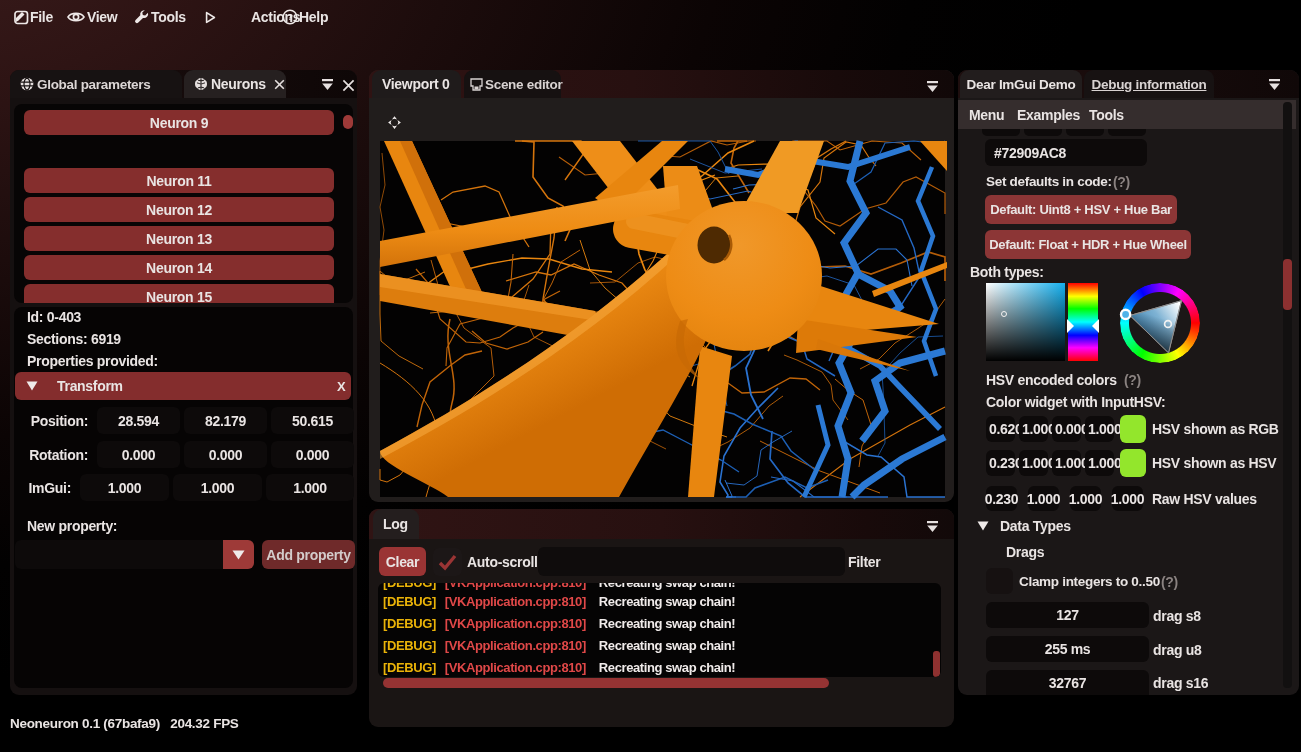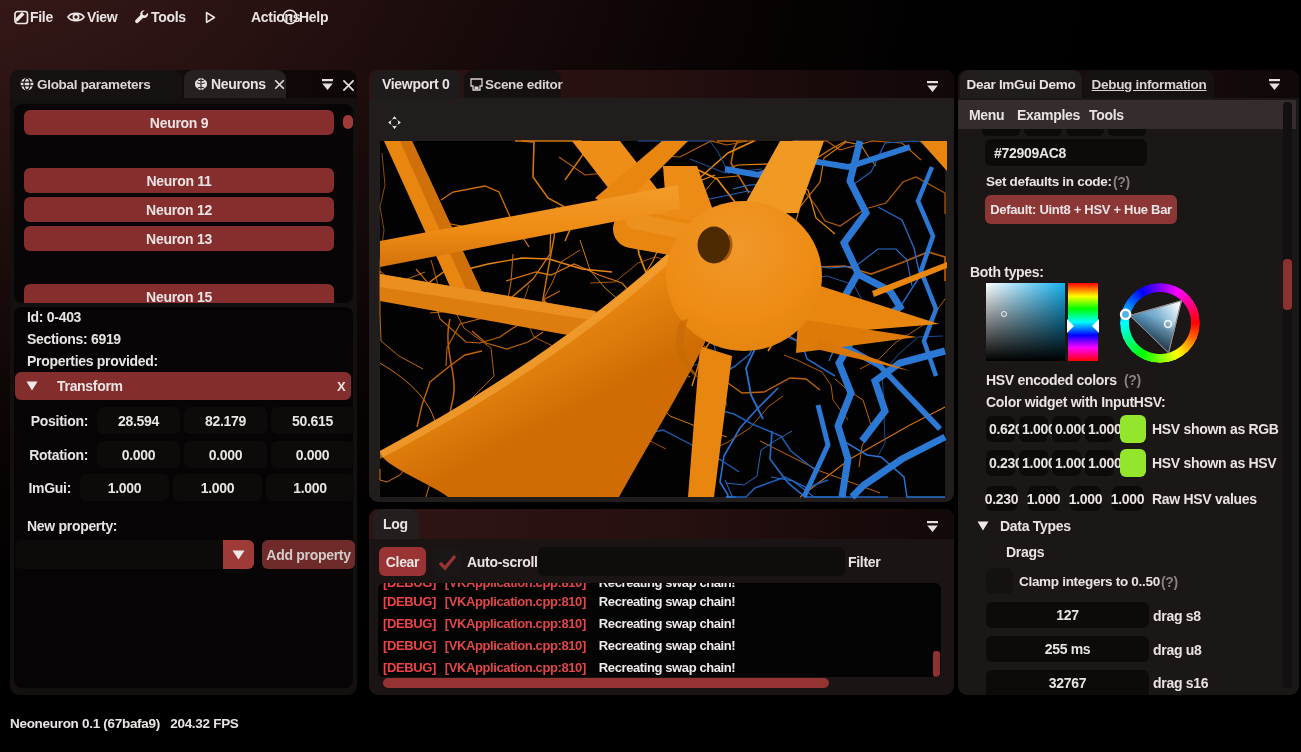--- a/index.html
+++ b/index.html
@@ -6,21 +6,21 @@
 #app{position:absolute;left:0;top:0;width:1301px;height:752px;
 background:radial-gradient(1150px 760px at -60px -80px,#3b1c1c 0%,#2e1414 22%,#1c0c0c 45%,#0b0404 68%,#020101 85%,#000 100%);}
 .abs{position:absolute;}
 .panel{position:absolute;border-radius:9px;}
 .tab{position:absolute;top:0;height:28px;border-radius:9px 9px 0 0;display:flex;align-items:center;padding:0 10px;font-size:14px;white-space:nowrap;}
 .fld{position:absolute;background:#0d0a0a;border-radius:6px;display:flex;align-items:center;justify-content:center;font-size:14px;}
 .lab{position:absolute;font-size:14px;display:flex;align-items:center;white-space:nowrap;}
 svg{position:absolute;overflow:visible;}
 .nbtn{position:absolute;left:10px;width:310px;height:25px;background:#852e2d;border-radius:6px;display:flex;align-items:center;justify-content:center;font-size:14px;}
 .logline{position:absolute;left:5px;height:22px;display:flex;align-items:center;white-space:nowrap;font-size:13px;letter-spacing:-0.4px;}
-.ldbg{color:#ef4444;}
+.ldbg{color:#eab308;}
 .lsrc{color:#e04848;margin-left:9px;}
 .lmsg{color:#f0ebea;margin-left:13px;}
 </style></head>
 <body>
 <div id="app">
 
   <div id="menubar" class="abs" style="left:0;top:0;width:1301px;height:34px;font-size:15px;">
     <svg style="left:14px;top:10px;" width="15" height="15" viewBox="0 0 15 15">
       <rect x="1" y="1.5" width="12.5" height="12" rx="2.5" fill="none" stroke="#eee8e7" stroke-width="1.7"></rect>
       <path d="M2 12 L2 8 L8 2 L10.5 4.5 L4.5 10.5 Z" fill="#eee8e7"></path>
@@ -69,20 +69,21 @@
     </svg>
     <svg style="left:332px;top:9px;" width="13" height="13" viewBox="0 0 13 13">
       <path d="M1.4 1.4 L11.6 11.6 M11.6 1.4 L1.4 11.6" stroke="#e6e0df" stroke-width="1.7"></path>
     </svg>
 
     <div class="abs" style="left:4px;top:34px;width:339px;height:199px;background:#070505;border-radius:8px;overflow:hidden;">
       <div class="nbtn" style="top:6px;">Neuron 9</div>
       <div class="nbtn" style="top:64px;">Neuron 11</div>
       <div class="nbtn" style="top:93px;">Neuron 12</div>
       <div class="nbtn" style="top:122px;">Neuron 13</div>
+      <div class="nbtn" style="top:151px;">Neuron 14</div>
       <div class="nbtn" style="top:180px;">Neuron 15</div>
       <div class="abs" style="right:0px;top:11px;width:10px;height:14px;background:#9e3a38;border-radius:5px;"></div>
     </div>
 
     <div class="abs" style="left:4px;top:237px;width:339px;height:381px;background:#060404;border-radius:8px;">
       <div class="lab" style="left:13px;top:239px;"></div>
       <div class="lab" style="left:13px;top:1px;height:17px;">Id: 0-403</div>
       <div class="lab" style="left:13px;top:23px;height:17px;">Sections: 6919</div>
       <div class="lab" style="left:13px;top:45px;height:17px;">Properties provided:</div>
 
@@ -277,21 +278,21 @@
 
       <path d="M0,100 L298,44 L300,68 L0,126 Z" fill="url(#gbrA)"></path>
 
       <ellipse cx="364" cy="135" rx="78" ry="75" fill="url(#gsoma)"></ellipse>
       <path d="M300,180 C290,210 300,225 320,238 C300,215 302,195 308,178 Z" fill="#c76a04" opacity="0.7"></path>
       <ellipse cx="334" cy="104" rx="16.5" ry="18.5" fill="#4e2a02"></ellipse>
       <path d="M349,94 A17 19 0 0 1 344,119" stroke="#a85a06" stroke-width="2.5" fill="none"></path>
     </svg>
   </div>
 
-  <div class="panel" id="logpanel" style="left:369px;top:509px;width:585px;height:186px;background:#1a1514;">
+  <div class="panel" id="logpanel" style="left:369px;top:509px;width:585px;height:218px;background:#1a1514;">
     <div class="abs" style="left:0;top:0;width:585px;height:30px;border-radius:9px 9px 0 0;background:linear-gradient(90deg,#301414 0%,#271010 50%,#180a0a 85%,#120909 100%);"></div>
     <div class="tab" style="left:4px;width:46px;height:30px;background:#241e1e;">Log</div>
     <svg style="left:557px;top:11px;" width="13" height="13" viewBox="0 0 13 13">
       <rect x="1" y="1" width="11" height="2.2" fill="#e6e0df"></rect>
       <path d="M1.2 5.5 L11.8 5.5 L6.5 12 Z" fill="#e6e0df"></path>
     </svg>
     <div class="abs" style="left:10px;top:38px;width:47px;height:29px;background:#9a3434;border-radius:6px;display:flex;align-items:center;justify-content:center;font-size:14px;">Clear</div>
     <div class="abs" style="left:64px;top:39px;width:29px;height:28px;background:#1c1717;border-radius:6px;">
       <svg style="left:5px;top:6px;" width="19" height="16" viewBox="0 0 19 16">
         <path d="M2 9 L7 14 L17 2" stroke="#9a3434" stroke-width="3.4" fill="none"></path>
@@ -346,20 +347,21 @@
     </div>
 
     <div class="fld" style="left:24px;top:59px;width:38px;height:7px;border-radius:0 0 5px 5px;"></div>
     <div class="fld" style="left:66px;top:59px;width:38px;height:7px;border-radius:0 0 5px 5px;"></div>
     <div class="fld" style="left:108px;top:59px;width:38px;height:7px;border-radius:0 0 5px 5px;"></div>
     <div class="fld" style="left:150px;top:59px;width:38px;height:7px;border-radius:0 0 5px 5px;"></div>
     <div class="fld" style="left:27px;top:69px;width:162px;height:27px;justify-content:flex-start;padding-left:9px;">#72909AC8</div>
     <div class="lab" style="left:28px;top:103px;height:17px;font-size:13.5px;">Set defaults in code:</div>
     <div class="lab" style="left:155px;top:103px;height:17px;color:#8a8280;">(?)</div>
     <div class="abs" style="left:27px;top:125px;width:192px;height:29px;background:#8c3636;border-radius:6px;display:flex;align-items:center;justify-content:center;font-size:13px;white-space:nowrap;">Default: Uint8 + HSV + Hue Bar</div>
+    <div class="abs" style="left:27px;top:160px;width:206px;height:29px;background:#8c3636;border-radius:6px;display:flex;align-items:center;justify-content:center;font-size:13px;white-space:nowrap;">Default: Float + HDR + Hue Wheel</div>
     <div class="lab" style="left:12px;top:193px;height:17px;">Both types:</div>
     <div class="abs" style="left:28px;top:213px;width:79px;height:78px;background:linear-gradient(to bottom,rgba(0,0,0,0) 0%,#000 100%),linear-gradient(to right,#fff 0%,#14b0ef 100%);">
       <div class="abs" style="left:15px;top:28px;width:6px;height:6px;border:1.7px solid #f5f2f1;border-radius:50%;"></div>
     </div>
     <div class="abs" style="left:110px;top:213px;width:30px;height:78px;background:linear-gradient(to bottom,#f00 0%,#ff0 17%,#0f0 33%,#0ff 50%,#00f 67%,#f0f 83%,#f00 100%);">
       <svg style="left:-1px;top:36px;" width="32" height="14" viewBox="0 0 32 14">
         <path d="M0 0 L7 7 L0 14 Z" fill="#fff"></path>
         <path d="M32 0 L25 7 L32 14 Z" fill="#fff"></path>
       </svg>
     </div>

